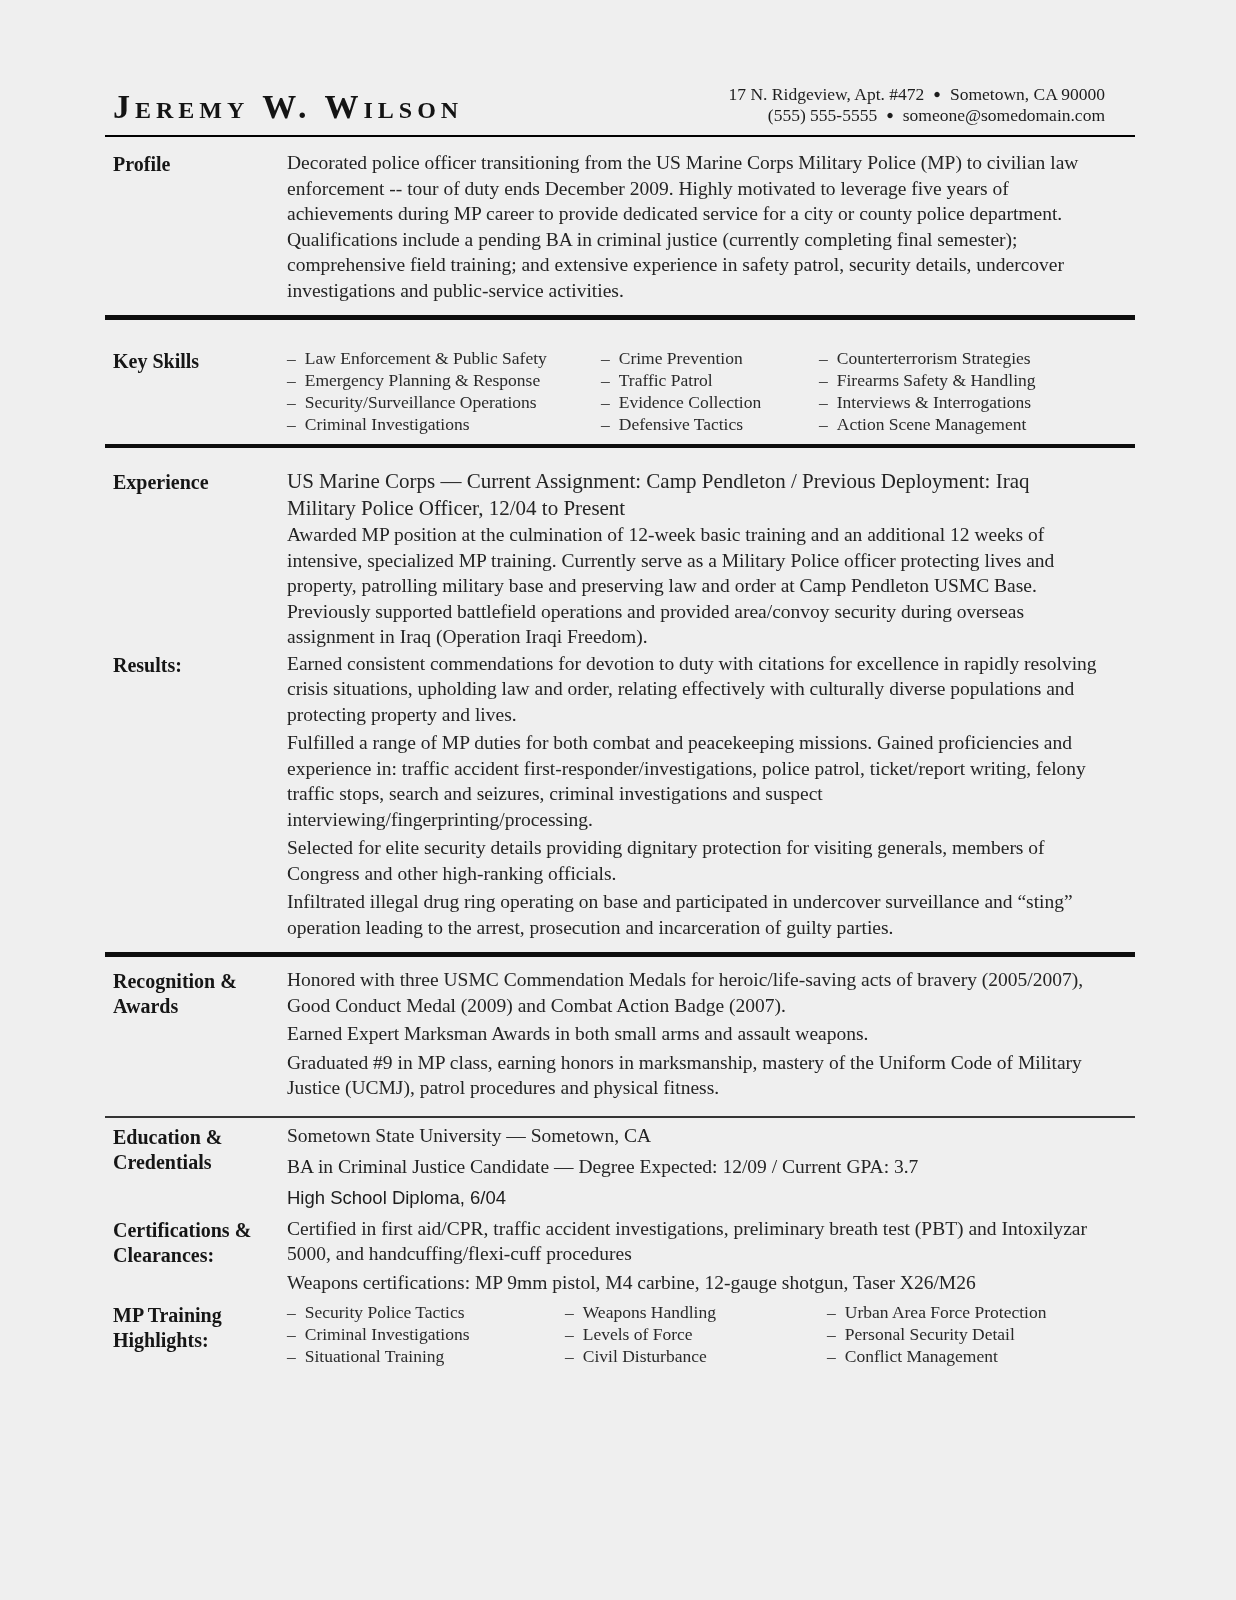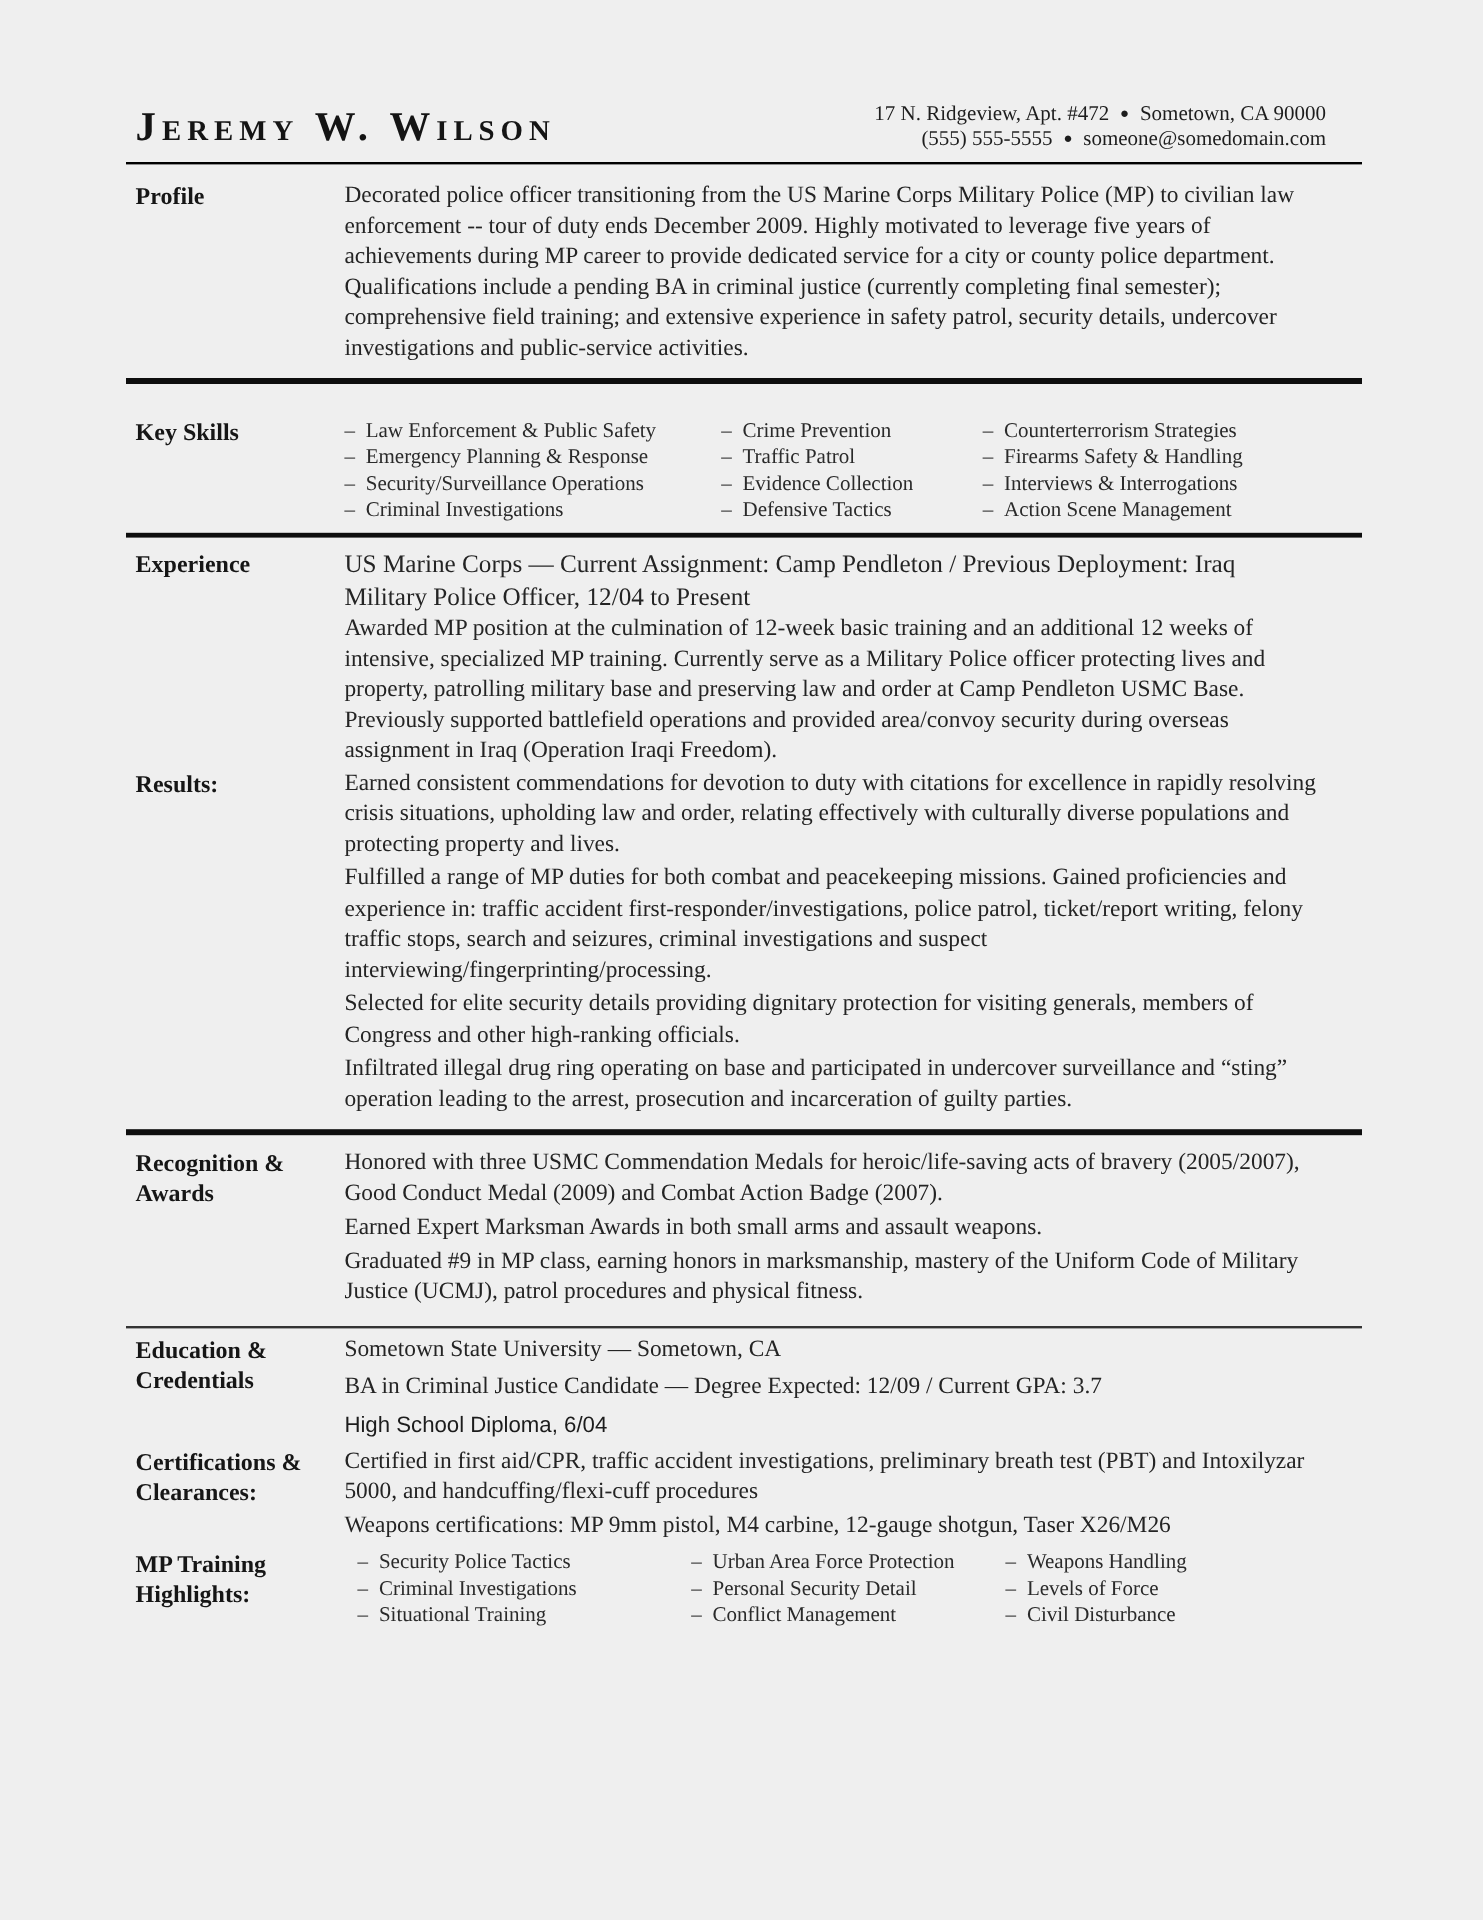--- a/index.html
+++ b/index.html
@@ -85,26 +85,26 @@
   .edu { margin-bottom: 6px; }
   .sans {
     margin: 0;
     font-family: "Liberation Sans", "DejaVu Sans", sans-serif;
     font-size: 18.5px;
     line-height: 24px;
     color: #1c1c1c;
   }
   .sec-profile { margin-top: 13px; }
   .sec-skills  { margin-top: 27px; }
-  .sec-exp     { margin-top: 9px; }
+  .sec-exp     { margin-top: 20px; }
   .sec-results { margin-top: 1px; }
   .sec-recog   { margin-top: 10px; }
   .sec-edu     { margin-top: 5px; }
   .sec-cert    { margin-top: 6px; }
-  .sec-train   { margin-top: 3px; gap: 11px; }
+  .sec-train   { margin-top: 3px; }
   
   .cols { display: grid; }
   .skills-grid   { grid-template-columns: 314px 218px 1fr; }
   .training-grid { grid-template-columns: 278px 262px 1fr; }
   .item {
     font-size: 17.5px;
     line-height: 22px;
     color: #2a2a2a;
     white-space: nowrap;
   }
@@ -213,25 +213,25 @@
 
   <section class="sec sec-train">
     <div class="label">MP Training Highlights:</div>
     <div class="content cols training-grid">
       <div>
         <div class="item"><span class="dash">–</span><span>Security Police Tactics</span></div>
         <div class="item"><span class="dash">–</span><span>Criminal Investigations</span></div>
         <div class="item"><span class="dash">–</span><span>Situational Training</span></div>
       </div>
       <div>
+        <div class="item"><span class="dash">–</span><span>Weapons Handling</span></div>
+        <div class="item"><span class="dash">–</span><span>Levels of Force</span></div>
+        <div class="item"><span class="dash">–</span><span>Civil Disturbance</span></div>
+      </div>
+      <div>
         <div class="item"><span class="dash">–</span><span>Urban Area Force Protection</span></div>
         <div class="item"><span class="dash">–</span><span>Personal Security Detail</span></div>
         <div class="item"><span class="dash">–</span><span>Conflict Management</span></div>
       </div>
-      <div>
-        <div class="item"><span class="dash">–</span><span>Weapons Handling</span></div>
-        <div class="item"><span class="dash">–</span><span>Levels of Force</span></div>
-        <div class="item"><span class="dash">–</span><span>Civil Disturbance</span></div>
-      </div>
     </div>
   </section>
 
 </div>
 
 </body></html>

